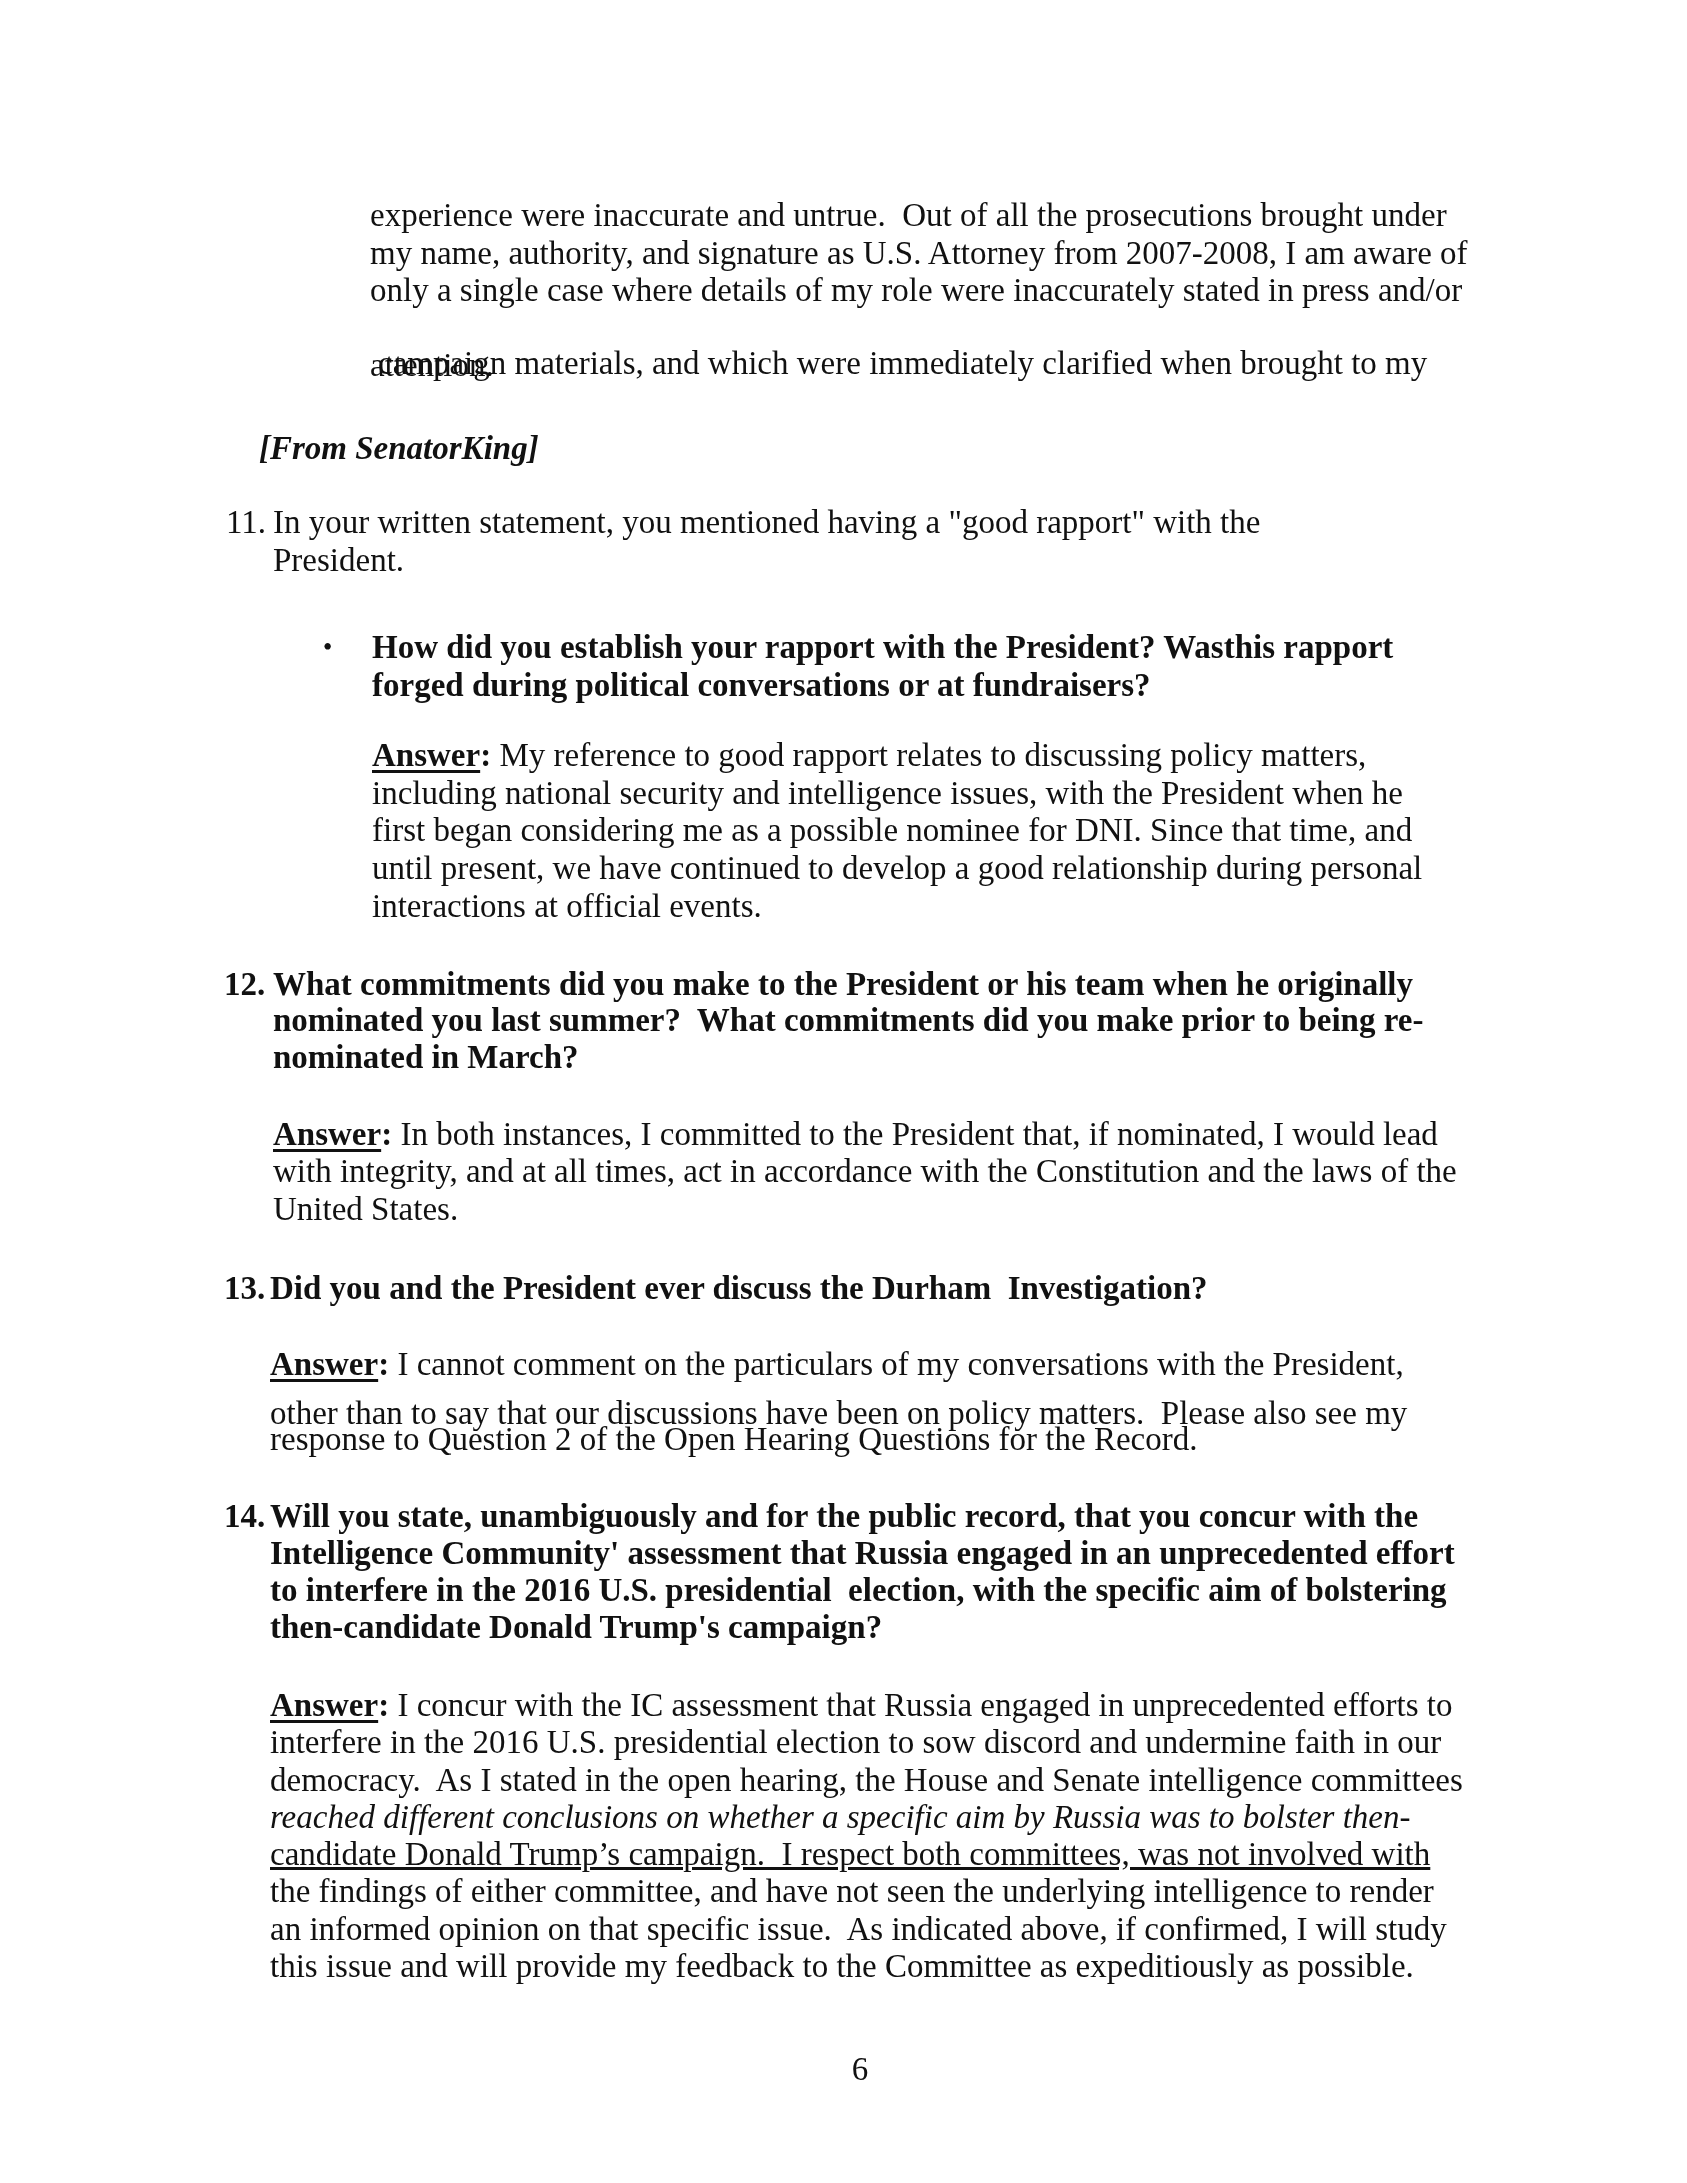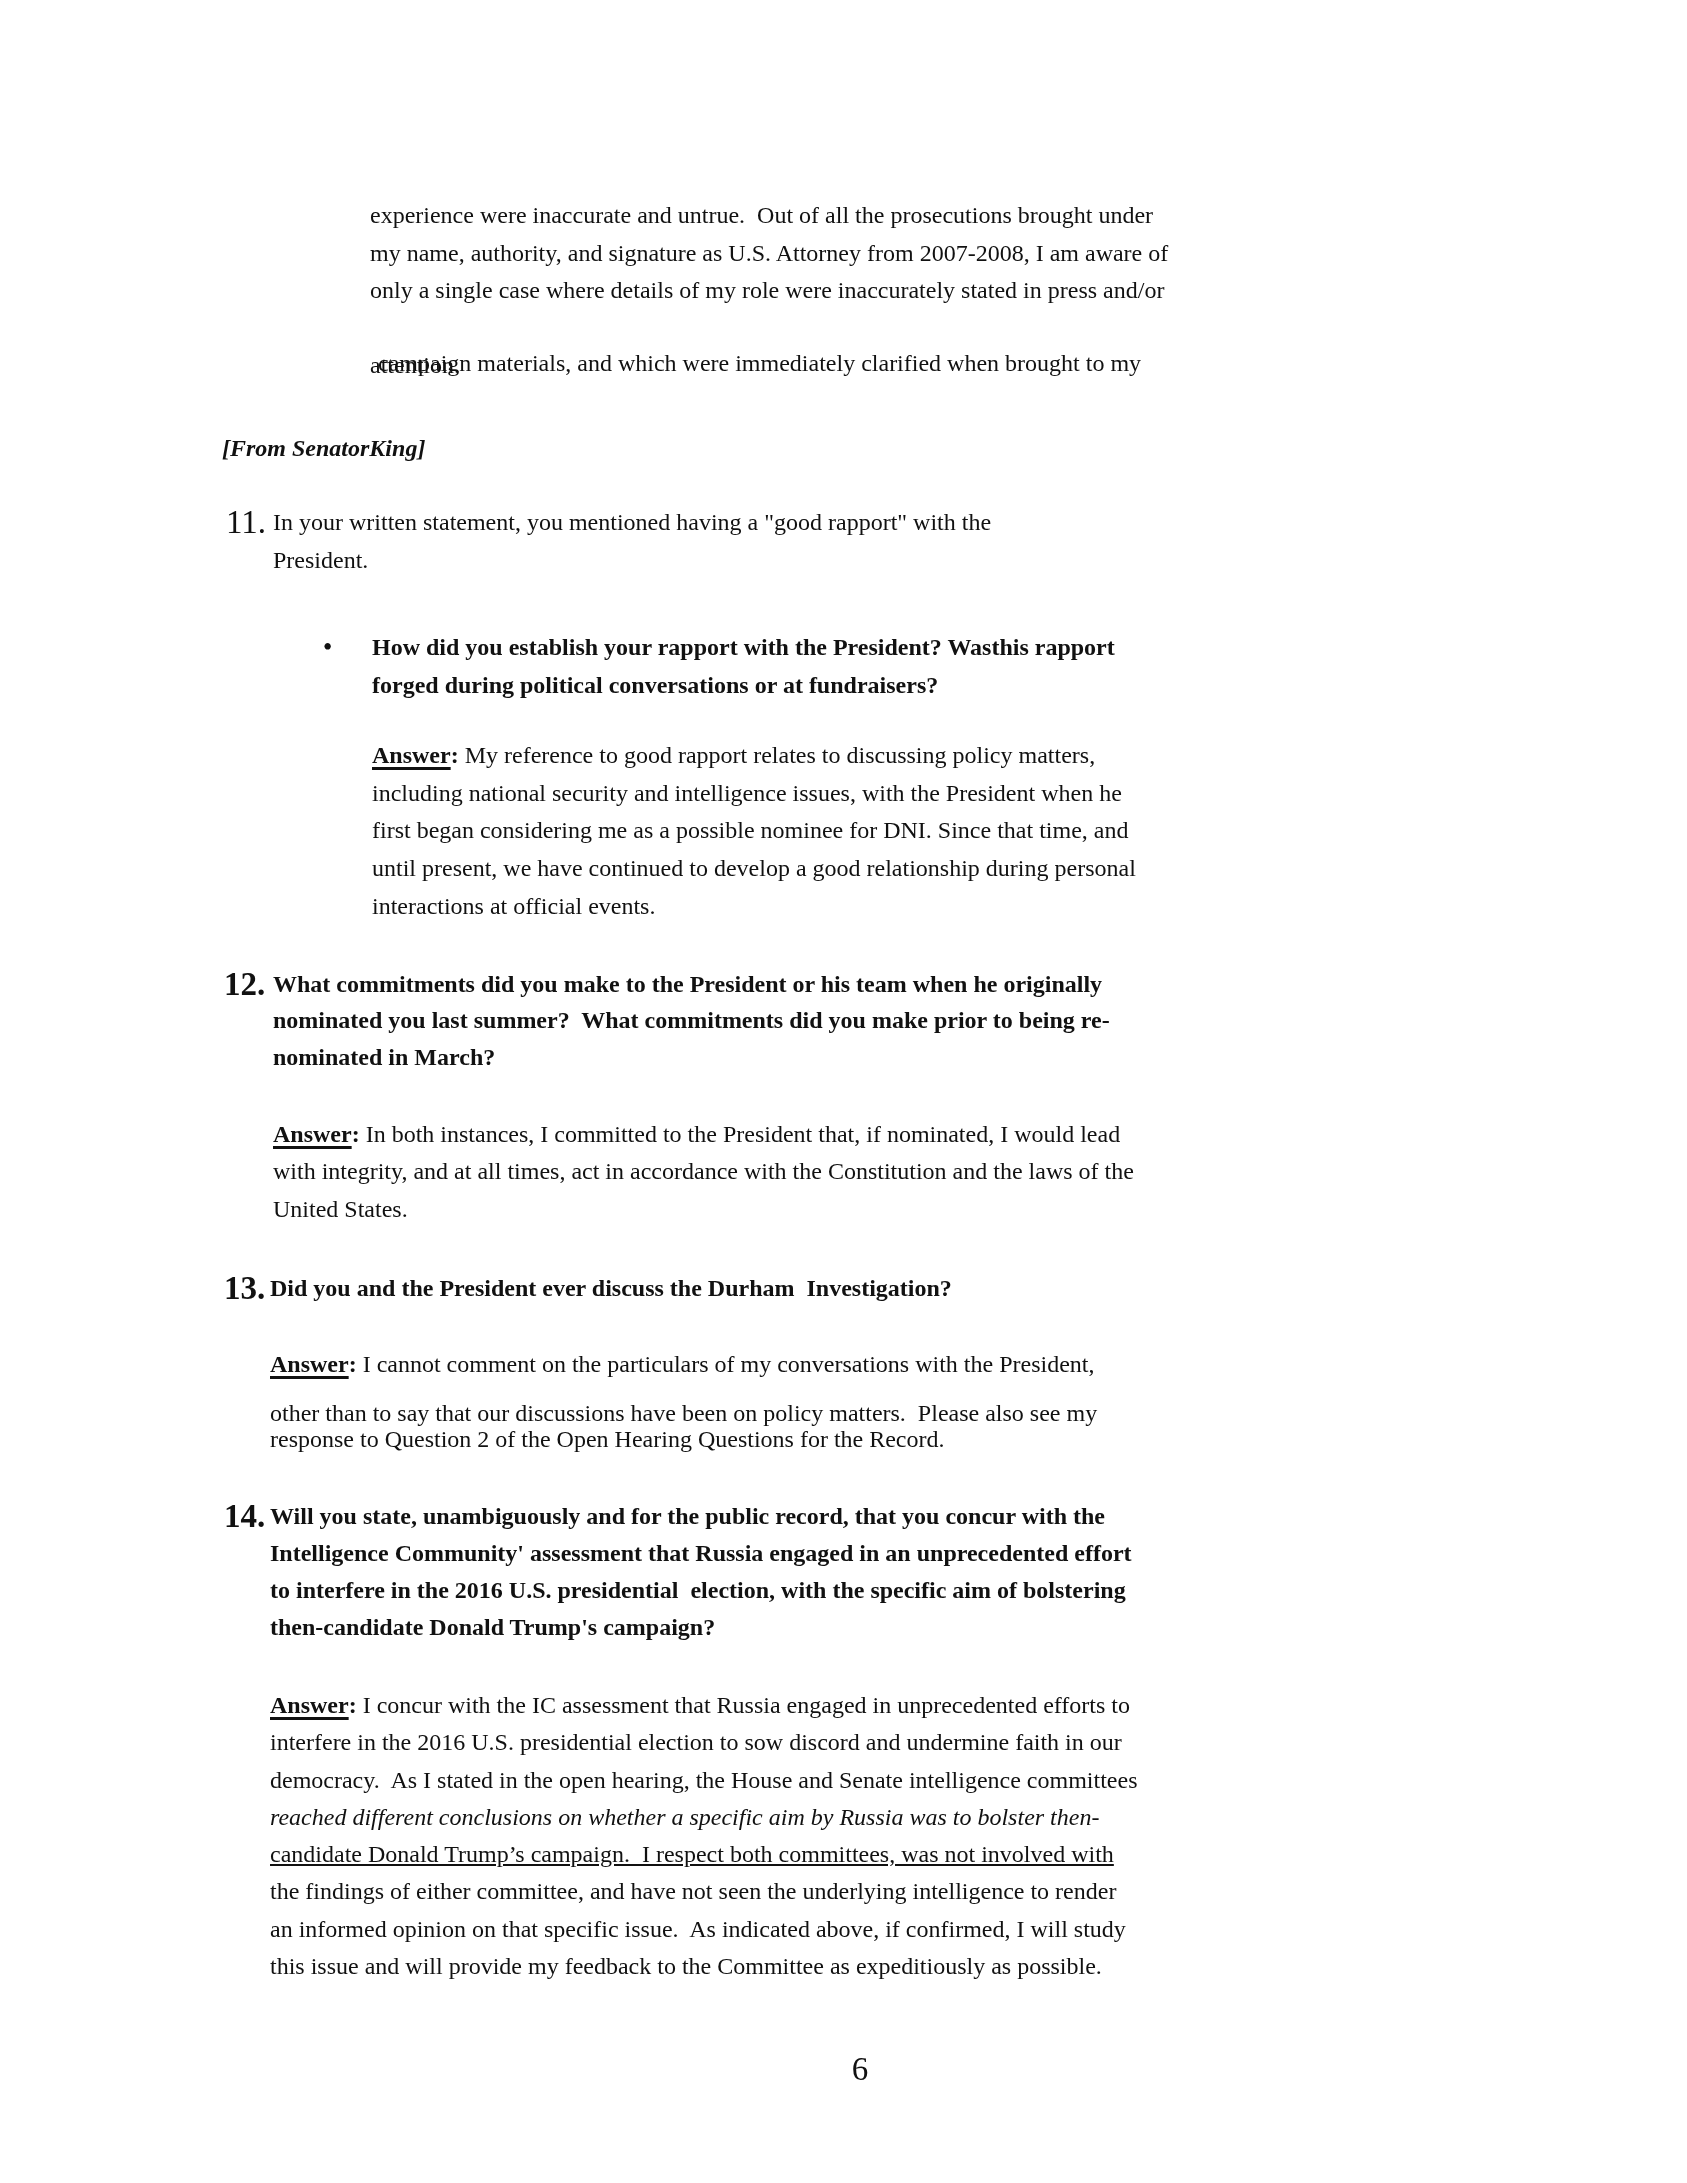--- a/index.html
+++ b/index.html
@@ -1,21 +1,21 @@
 <!DOCTYPE html>
 <html style="font-size:10.6px"><head>
 <meta charset="utf-8">
 <style>
   html, body { margin: 0; padding: 0; background: #ffffff; }
   body { width: 1687px; height: 2183px; position: relative; overflow: hidden;
          font-family: "Liberation Serif", "DejaVu Serif", serif; color: #111111; }
   .page { position: absolute; left: 0; top: 0; width: 1687px; height: 2183px; background: #ffffff; }
-  .ln { position: absolute; white-space: pre; font-size: 24px; line-height: 38px; height: 38px; }
+  .ln { position: absolute; white-space: pre; font-size: 33px; line-height: 38px; height: 38px; }
   .b { font-weight: bold; }
-  .i { font-style: italic; }
+  .i { font-style: italic; margin-left: 37px; }
   .u { text-decoration: underline; text-decoration-thickness: 2.6px; text-underline-offset: 4px; }
   .num { position: absolute; white-space: pre; font-size: 33px; line-height: 38px; }
   .bullet { position: absolute; font-size: 26.5px; line-height: 38px; }
   .pagenum { position: absolute; font-size: 33px; line-height: 38px; width: 132px; text-align: center; }
 </style>
 </head>
 <body>
 
 <div class="page">
 

